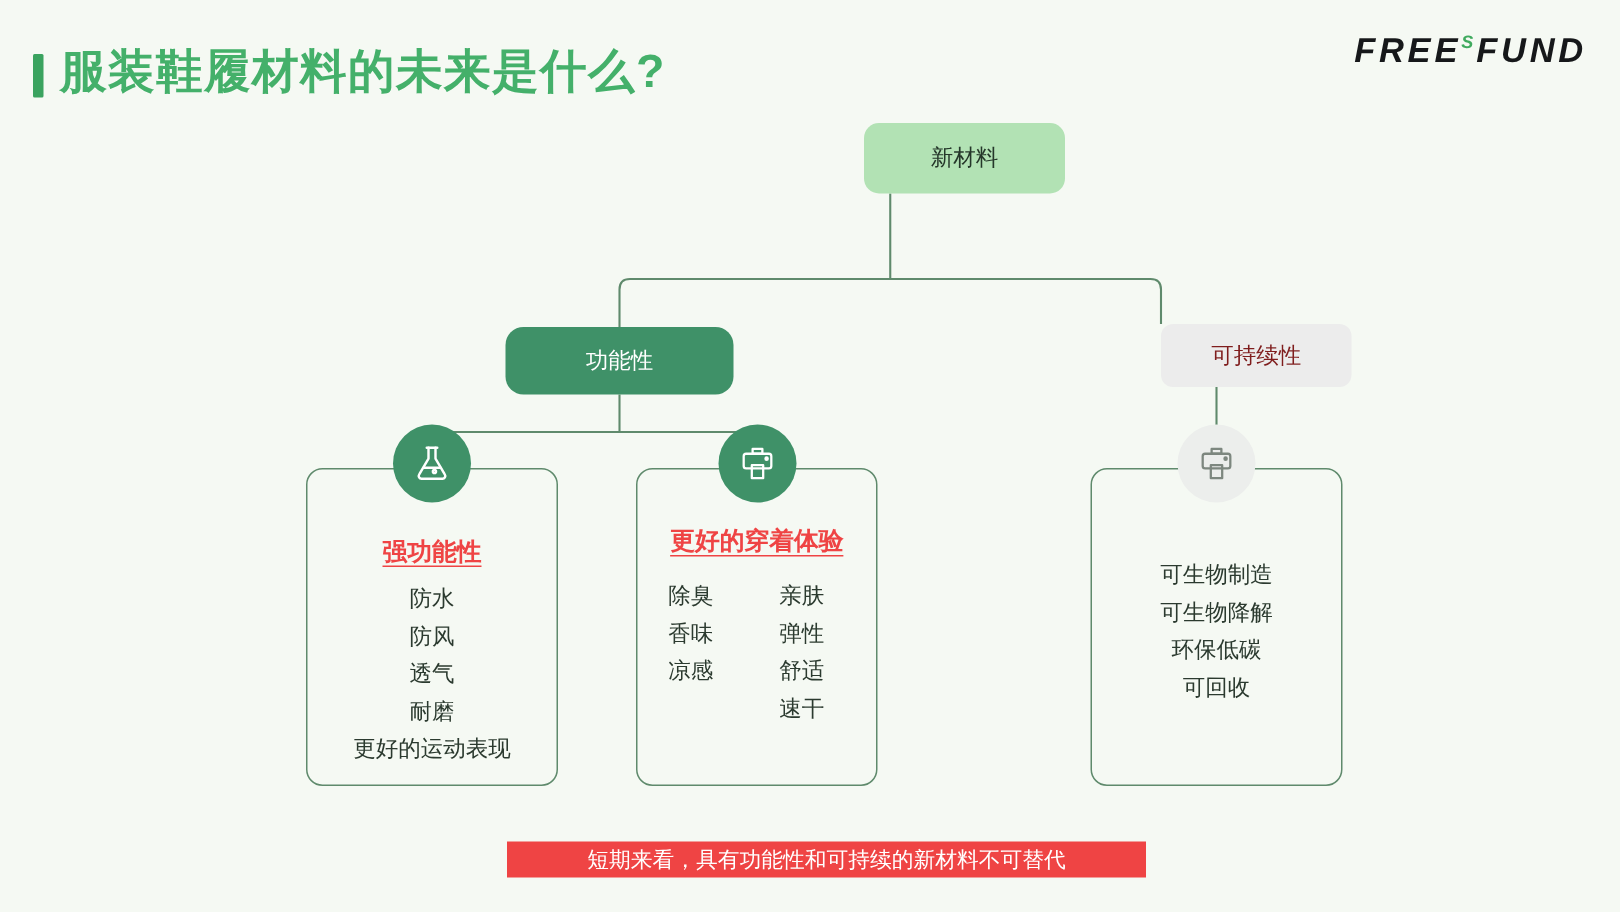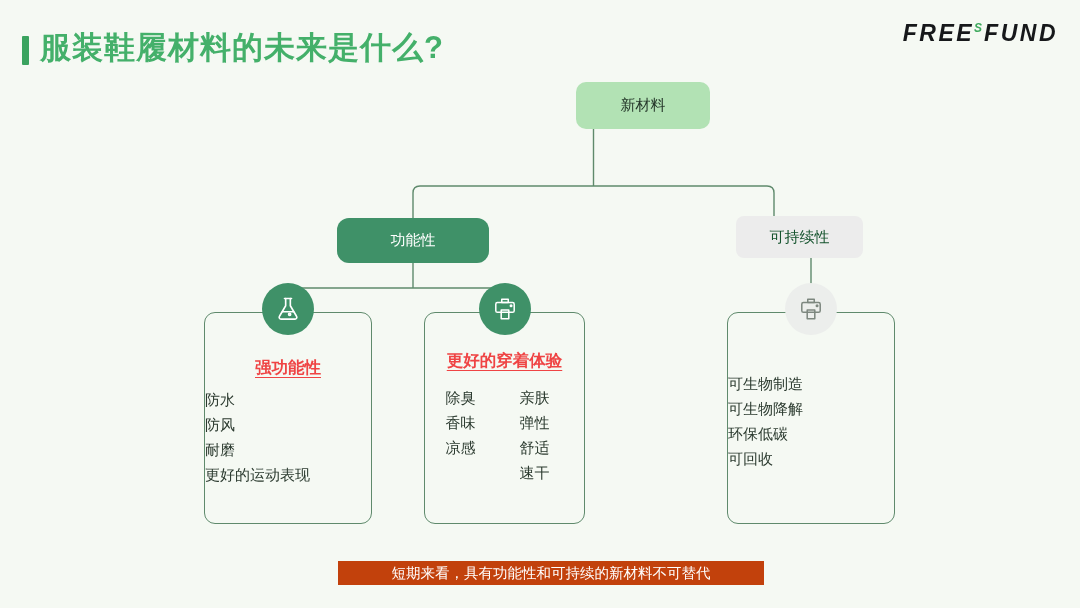--- a/index.html
+++ b/index.html
@@ -45,22 +45,22 @@
   }
   #node-root {
     left: 531px; top: 82px; width: 134px; height: 47px;
     background: #b2e2b4; color: #25372a; border-radius: 10px; margin-left: 45px;
   }
   #node-functional {
     left: 337px; top: 218px; width: 152px; height: 45px;
     background: #3f9168; color: #ffffff;
   }
   #node-sustainable {
-    left: 736px; top: 216px; width: 127px; height: 42px;
-    background: #ececec; color: #14532d; border-radius: 8px;
+    left: 774px; top: 216px; width: 127px; height: 42px;
+    background: #ececec; color: #7f1d1d; border-radius: 8px;
   }
 
   
   .card {
     position: absolute;
     border: 1.4px solid #5f8a6c;
     border-radius: 11px;
     background: transparent;
   }
   #card-function   { left: 204px; top: 312px; width: 168px; height: 212px; }
@@ -79,37 +79,37 @@
     position: absolute; left: 0; width: 100%;
     text-align: center; font-size: 16.5px; font-weight: bold;
     color: #ef4444; text-decoration: underline;
     text-underline-offset: 4px;
   }
   #card-function .card-heading { top: 44px; }
   #card-wear .card-heading     { top: 37px; }
 
   .card-list {
     position: absolute; left: 0; width: 100%;
-    font-size: 15px; line-height: 25px; color: #2b3a2f;
+    text-align: center; font-size: 15px; line-height: 25px; color: #2b3a2f;
   }
   #list-function { top: 74px; }
   #list-sustain  { top: 58px; }
 
   .two-col {
     position: absolute; top: 72px; left: 0; width: 100%;
     display: flex; justify-content: center; gap: 30px;
     font-size: 15px; line-height: 25px; color: #2b3a2f;
   }
   .two-col .col { text-align: left; min-width: 44px; }
 
   
   #banner {
     position: absolute; left: 338px; top: 561px;
     width: 426px; height: 24px;
-    background: #c2410c; color: #ffffff;
+    background: #ef4444; color: #ffffff;
     font-size: 14.5px;
     display: flex; align-items: center; justify-content: center;
     white-space: nowrap;
   }
 </style>
 </head>
 <body>
 
 <div id="header">
   <div id="title-accent"></div>
@@ -145,20 +145,21 @@
       <path d="M9 3h6"></path>
       <path d="M10 3v6.2L4.7 18.2A1.6 1.6 0 0 0 6.1 20.7h11.8a1.6 1.6 0 0 0 1.4-2.5L14 9.2V3"></path>
       <path d="M7.2 14.4h9.6"></path>
       <circle cx="13.4" cy="16.6" r="0.9"></circle>
     </svg>
   </div>
   <div class="card-heading">强功能性</div>
   <div class="card-list" id="list-function">
     <div>防水</div>
     <div>防风</div>
+    <div>透气</div>
     <div>耐磨</div>
     <div>更好的运动表现</div>
   </div>
 </div>
 
 <div class="card" id="card-wear">
   <div class="card-badge badge-green">
     <svg width="26" height="26" viewBox="0 0 24 24" fill="none" stroke="#ffffff" stroke-width="1.4" stroke-linecap="round" stroke-linejoin="round">
       <path d="M9 3h6v3h-6z"></path>
       <path d="M5 6h14a1.5 1.5 0 0 1 1.5 1.5v6a1.5 1.5 0 0 1-1.5 1.5H5a1.5 1.5 0 0 1-1.5-1.5v-6A1.5 1.5 0 0 1 5 6z"></path>

